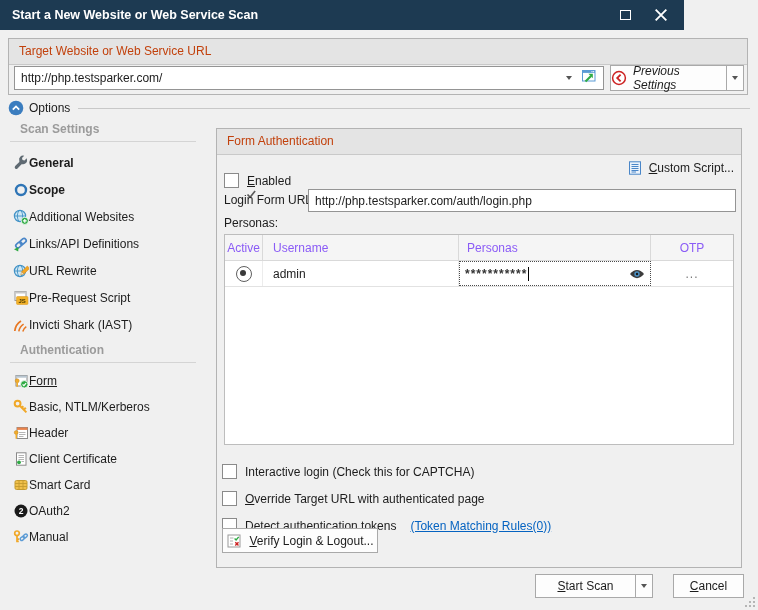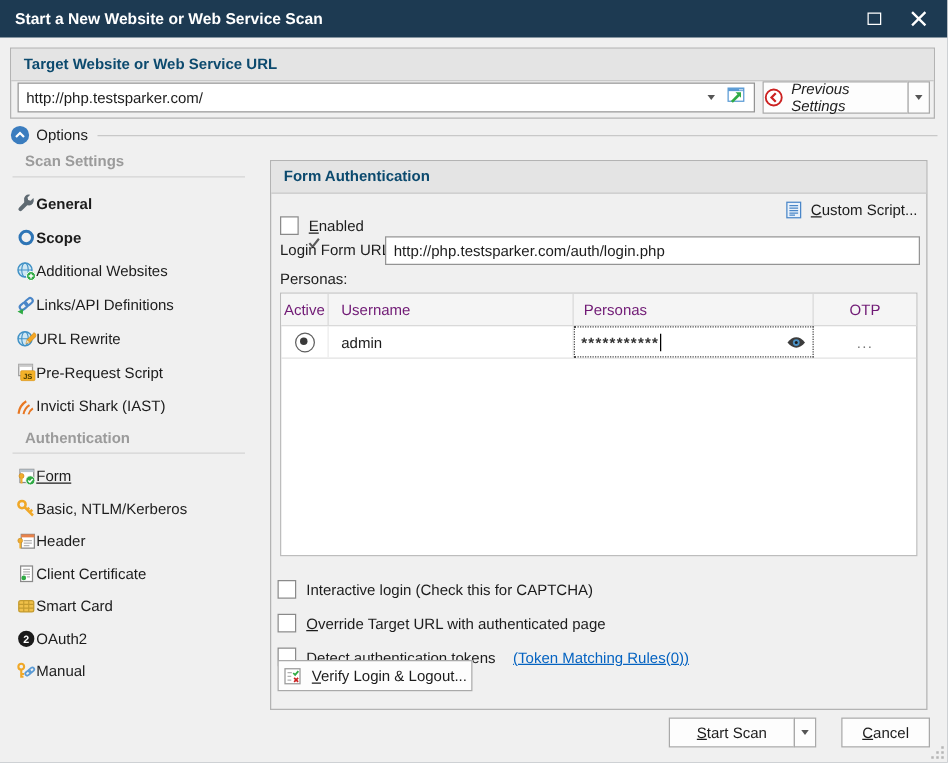--- a/index.html
+++ b/index.html
@@ -1,26 +1,26 @@
 <!DOCTYPE html>
 <html><head>
 <meta charset="utf-8">
 <style>
   html,body{margin:0;padding:0;background:#d8d8d8;}
   body{font-family:"Liberation Sans","DejaVu Sans",sans-serif;font-size:12px;color:#1c1c1c;}
   .win{position:relative;width:758px;height:610px;background:#f0f0f0;overflow:hidden;outline:1px solid #93a1ad;}
   .abs{position:absolute;}
   
-  .titlebar{position:absolute;left:0;top:0;width:758px;height:30px;background:#1d3a52;}
+  .titlebar{position:absolute;left:0;top:0;width:684px;height:30px;background:#1d3a52;}
   .titlebar .ttl{position:absolute;left:12px;top:0;line-height:30px;color:#fff;font-weight:bold;font-size:12.5px;}
   .tbtn{position:absolute;top:0;width:34px;height:30px;display:flex;align-items:center;justify-content:center;cursor:pointer;}
   .maxglyph{width:9px;height:8px;border:1px solid #fff;}
   
   .grp{position:absolute;border:1px solid #b3b3b3;background:#f0f0f0;box-sizing:border-box;}
-  .grp-h{height:25px;line-height:24px;background:#e4e4e4;border-bottom:1px solid #c9c9c9;font-weight:bold;padding-left:10px;color:#0c4a6e;}
+  .grp-h{height:25px;line-height:24px;background:#e4e4e4;border-bottom:1px solid #c9c9c9;font-weight:normal;padding-left:10px;color:#c2410c;}
   
   .inp{position:absolute;box-sizing:border-box;border:1px solid #949494;background:#fff;font-family:"Liberation Sans",sans-serif;font-size:12px;padding:0 6px;color:#1c1c1c;}
   .btn{position:absolute;box-sizing:border-box;background:#fdfdfd;border:1px solid #a9a9a9;cursor:pointer;display:flex;align-items:center;justify-content:center;font-size:12px;color:#1c1c1c;}
   .tri{width:0;height:0;border-left:3.5px solid transparent;border-right:3.5px solid transparent;border-top:4px solid #555;}
   .u{text-decoration:underline;}
   
   .sechdr{position:absolute;left:20px;font-weight:bold;color:#9b9b9b;}
   .sepline{position:absolute;height:1px;background:#d4d4d4;}
   .nav{position:absolute;left:0;width:206px;height:27px;display:flex;align-items:center;padding-left:13px;box-sizing:border-box;cursor:pointer;gap:0;}
   .nav .lbl{white-space:nowrap;}
@@ -28,21 +28,21 @@
   .nav.sel .lbl{text-decoration:underline;}
   .i16{width:16px;height:16px;flex:0 0 16px;}
   
   .cb{width:15px;height:15px;box-sizing:border-box;border:1px solid #8a8a8a;background:#fff;position:relative;flex:0 0 15px;}
   .radio{width:14px;height:14px;border-radius:50%;border:1px solid #5f5f5f;background:#fff;position:relative;}
   .radio.on:after{content:"";position:absolute;left:3px;top:3px;width:6px;height:6px;border-radius:50%;background:#3a3a3a;}
   .chkrow{position:absolute;display:flex;align-items:center;gap:8px;cursor:pointer;white-space:pre;margin-top:12px;}
   
   .ptable{position:absolute;left:224px;top:234px;width:510px;height:211px;border:1px solid #bdbdbd;background:#fff;box-sizing:border-box;}
   .trow{display:flex;height:26px;box-sizing:border-box;}
-  .thead{background:#f5f5f5;border-bottom:1px solid #d9d9d9;color:#701a75;}
+  .thead{background:#f5f5f5;border-bottom:1px solid #d9d9d9;color:#8b5cf6;}
   .tdata{border-bottom:1px solid #e2e2e2;}
   .tc{box-sizing:border-box;display:flex;align-items:center;height:100%;}
   .tc.c0{width:38px;justify-content:center;border-right:1px solid #d9d9d9;}
   .tc.c1{width:196px;padding-left:10px;border-right:1px solid #d9d9d9;}
   .tc.c2{width:192px;padding-left:8px;border-right:1px solid #d9d9d9;position:relative;}
   .tc.c3{flex:1;justify-content:center;}
   .tdata .tc{border-right-color:#ececec;}
   .pwbox{position:absolute;left:0;top:0;right:-1px;bottom:0;border:1px dotted #4a4a4a;background:#fff;display:flex;align-items:center;padding:0 5px;box-sizing:border-box;}
   .caret{width:1px;height:14px;background:#000;margin-left:1px;}
   .sp{flex:1;}

